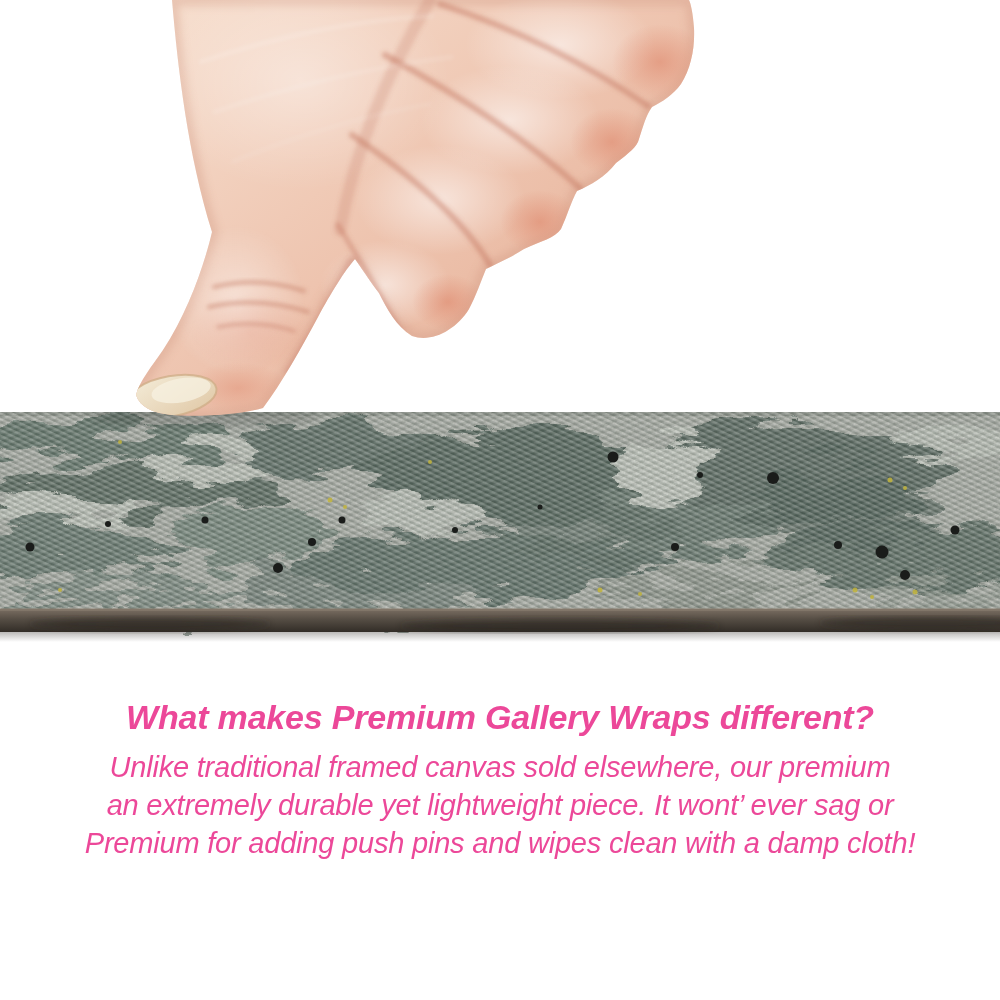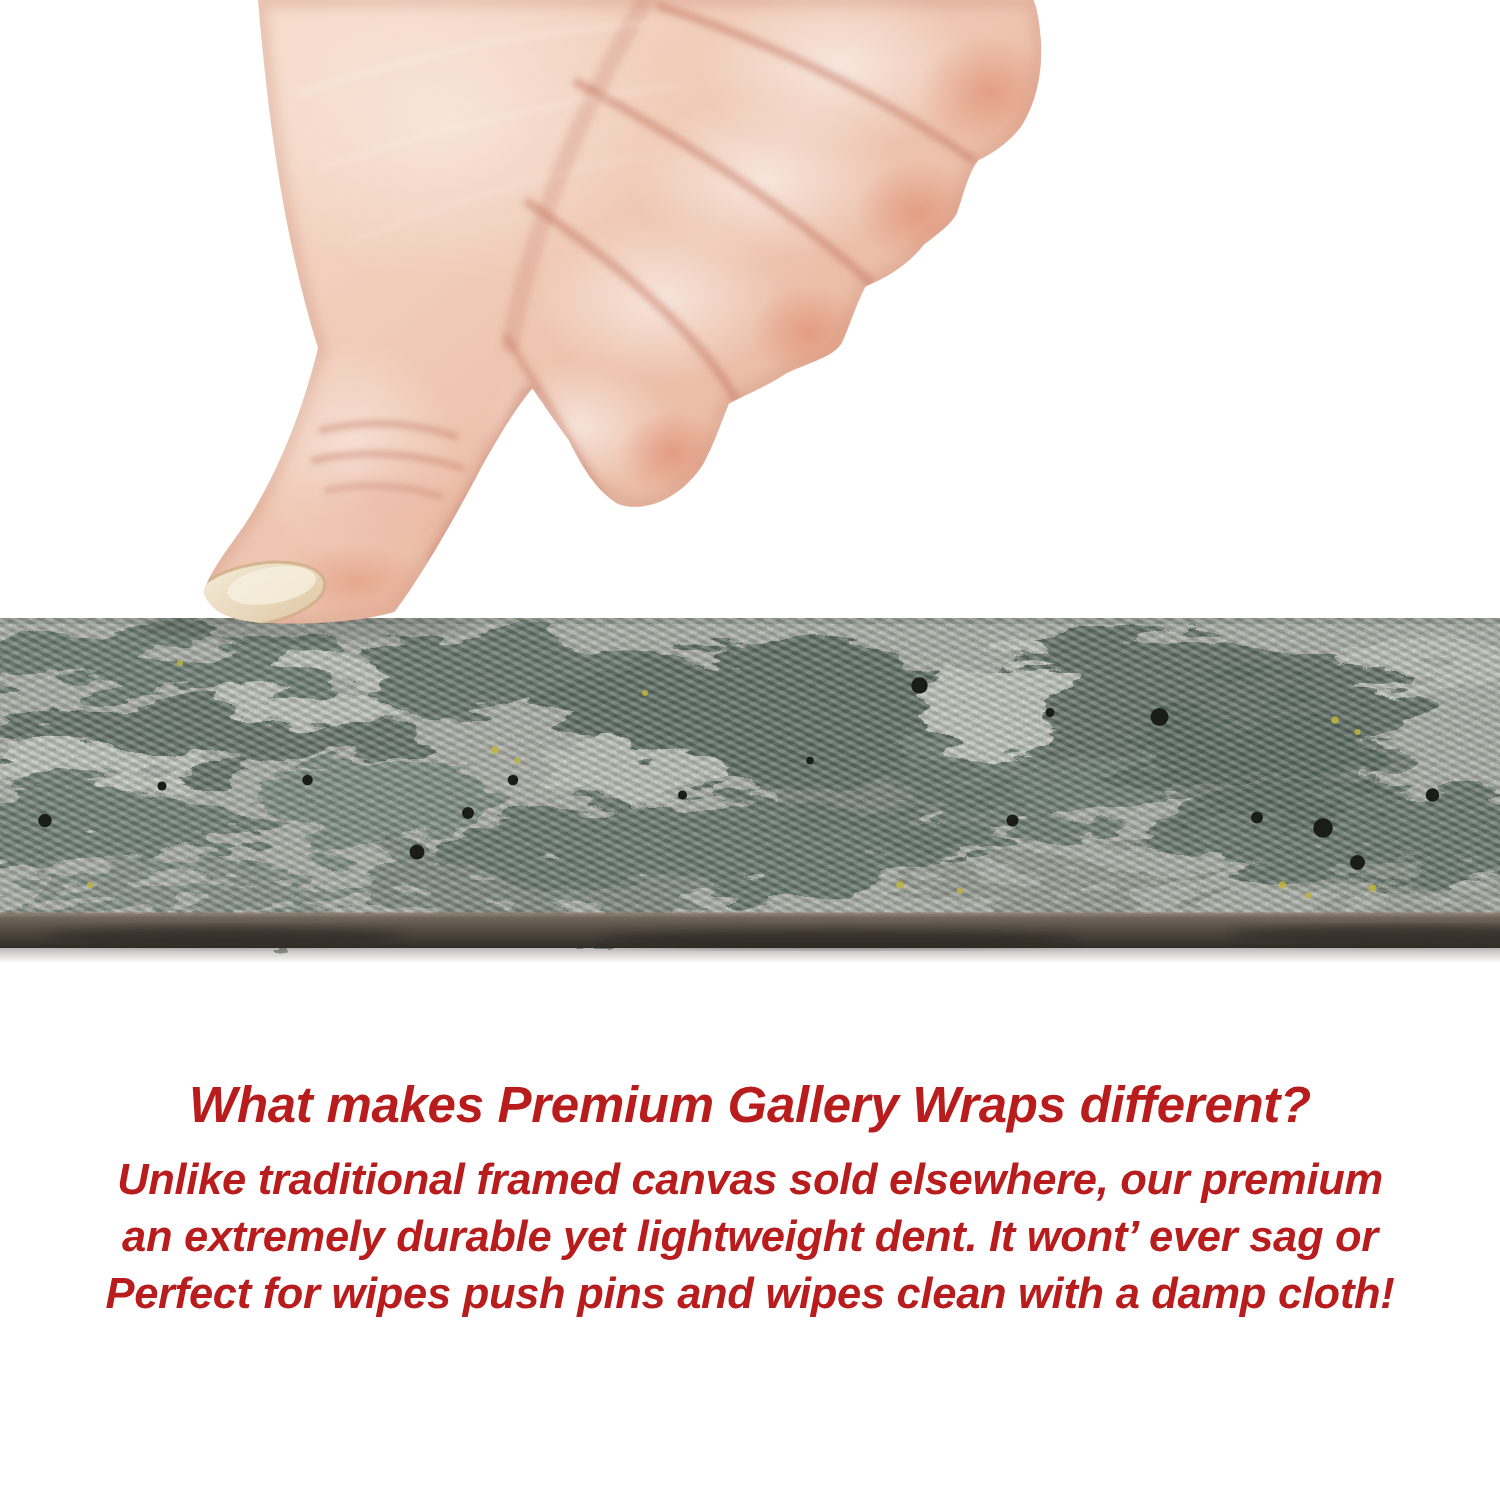--- a/index.html
+++ b/index.html
@@ -7,27 +7,27 @@
     width:1000px;height:1000px;background:#ffffff;overflow:hidden;
     font-family:"Liberation Sans",sans-serif;
   }
   .stage{position:relative;width:1000px;height:1000px;background:#ffffff;}
   .hand-wrap{position:absolute;left:120px;top:0;width:600px;height:420px;z-index:3;}
   .hand-wrap svg{display:block;width:100%;height:100%;}
   .strip-wrap{position:absolute;left:0;top:412px;width:1000px;height:230px;z-index:2;}
   .strip-wrap svg{display:block;width:100%;height:100%;}
   .caption{
     position:absolute;left:0;top:698px;width:1000px;z-index:1;
-    text-align:center;color:#b91c1c;font-style:italic;margin-top:20px;
+    text-align:center;color:#ec4899;font-style:italic;
   }
   .caption h1{
     font-size:34px;font-weight:600;margin:0 0 11px 0;letter-spacing:-0.2px;
   }
   .caption p{
-    font-size:29px;font-weight:700;margin:0;line-height:38px;letter-spacing:-0.2px;
+    font-size:29px;font-weight:400;margin:0;line-height:38px;letter-spacing:-0.2px;
   }
 </style>
 </head>
 <body>
 
 <div class="stage">
 
   <div class="hand-wrap">
     <svg viewBox="120 0 600 420" preserveAspectRatio="none">
       <defs>
@@ -294,17 +294,17 @@
         </g>
       </g>
 
       <rect x="0" y="220" width="1000" height="10" fill="url(#dropShadowG)"></rect>
     </svg>
   </div>
 
   <div class="caption">
     <h1>What makes Premium Gallery Wraps different?</h1>
     <p>Unlike traditional framed canvas sold elsewhere, our premium</p>
-    <p>an extremely durable yet lightweight dent. It wont’ ever sag or</p>
-    <p>Perfect for wipes push pins and wipes clean with a damp cloth!</p>
+    <p>an extremely durable yet lightweight piece. It wont’ ever sag or</p>
+    <p>Premium for adding push pins and wipes clean with a damp cloth!</p>
   </div>
 
 </div>
 
 </body></html>

